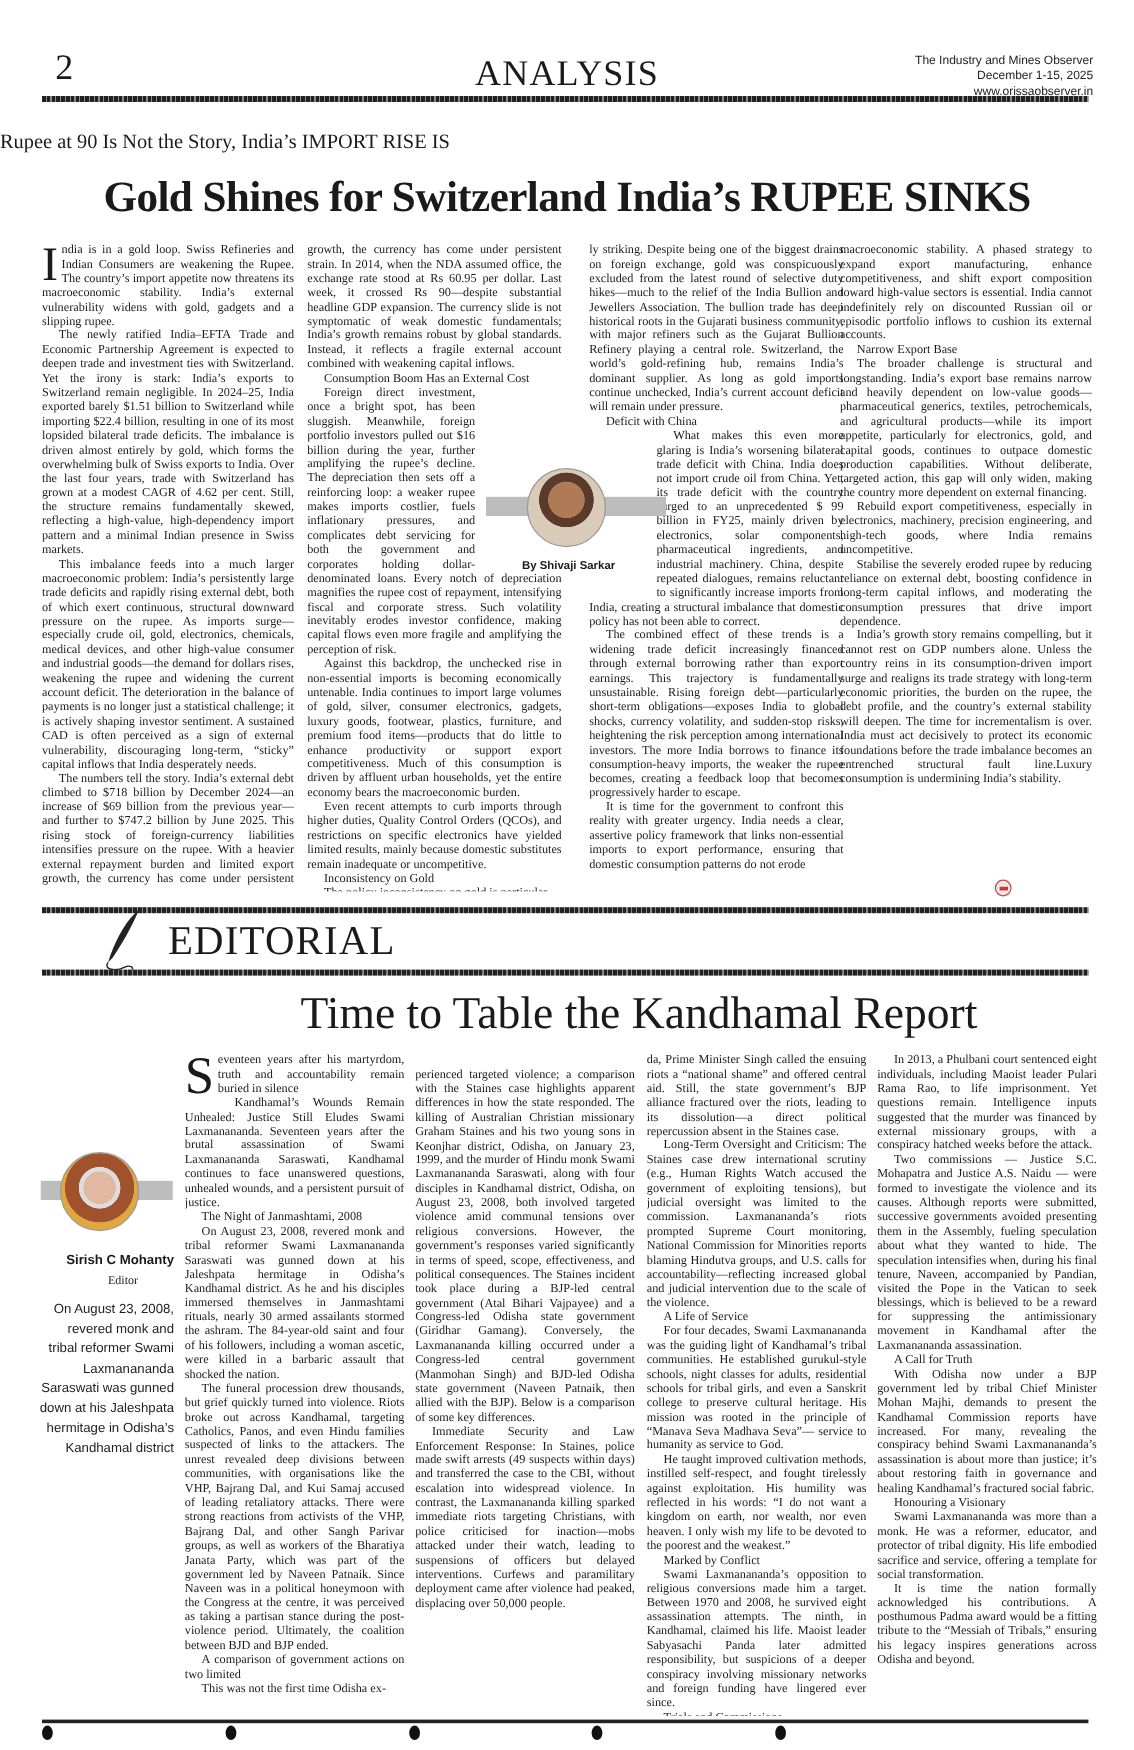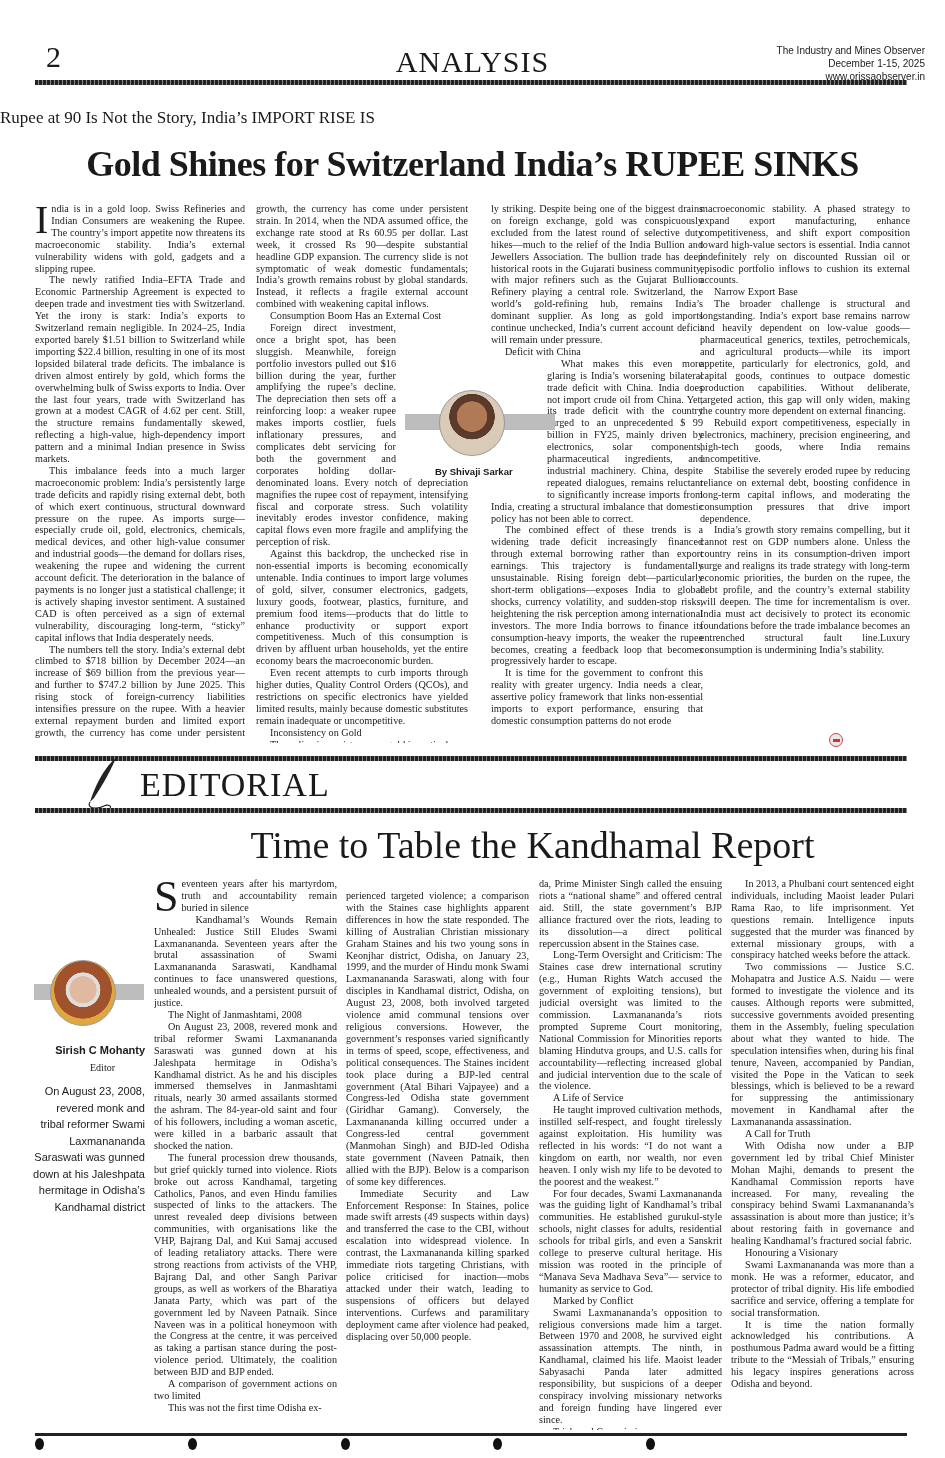--- a/index.html
+++ b/index.html
@@ -4,21 +4,21 @@
 <style>
   * { box-sizing: border-box; margin: 0; padding: 0; }
   html, body { width: 945px; height: 1458px; background: #ffffff; overflow: hidden; }
   body { position: relative; font-family: "Liberation Serif", "DejaVu Serif", serif; color: #1a1a1a; }
 
   .abs { position: absolute; }
 
   
   .page-num { left: 46px; top: 40px; font-size: 30px; line-height: 34px; }
   .section-title { left: 0; width: 945px; top: 46px; text-align: center; font-size: 30px; line-height: 32px; letter-spacing: 1px; }
-  .pub-info { right: 20px; top: 44px; text-align: right; font-family: "Liberation Sans", "DejaVu Sans", sans-serif; font-size: 10px; line-height: 13px; color: #222; }
+  .pub-info { right: 34px; top: 44px; text-align: right; font-family: "Liberation Sans", "DejaVu Sans", sans-serif; font-size: 10px; line-height: 13px; color: #222; }
   .dotted-rule { left: 35px; width: 872px; height: 5px; background: repeating-linear-gradient(90deg, #222 0 3px, #888 3px 4px); }
   .rule1 { top: 80px; }
   .rule2 { top: 756px; }
   .rule3 { top: 808px; }
   .solid-rule { left: 35px; width: 872px; height: 3px; background: #222; top: 1433px; }
 
   .kicker { left: 0; width: 945px; top: 108px; font-size: 17px; line-height: 20px; }
   .headline { left: 0; width: 945px; top: 144px; text-align: center; font-size: 36px; font-weight: bold; line-height: 40px; letter-spacing: -0.5px; }
 
   
@@ -161,22 +161,22 @@
 
 <div class="abs ed-col e2" style="height:552px;overflow:hidden;margin-top:12px;">
   <p style="text-indent:0;">perienced targeted violence; a comparison with the Staines case highlights apparent differences in how the state responded. The killing of Australian Christian missionary Graham Staines and his two young sons in Keonjhar district, Odisha, on January 23, 1999, and the murder of Hindu monk Swami Laxmanananda Saraswati, along with four disciples in Kandhamal district, Odisha, on August 23, 2008, both involved targeted violence amid communal tensions over religious conversions. However, the government’s responses varied significantly in terms of speed, scope, effectiveness, and political consequences. The Staines incident took place during a BJP-led central government (Atal Bihari Vajpayee) and a Congress-led Odisha state government (Giridhar Gamang). Conversely, the Laxmanananda killing occurred under a Congress-led central government (Manmohan Singh) and BJD-led Odisha state government (Naveen Patnaik, then allied with the BJP). Below is a comparison of some key differences.</p>
   <p>Immediate Security and Law Enforcement Response: In Staines, police made swift arrests (49 suspects within days) and transferred the case to the CBI, without escalation into widespread violence. In contrast, the Laxmanananda killing sparked immediate riots targeting Christians, with police criticised for inaction—mobs attacked under their watch, leading to suspensions of officers but delayed interventions. Curfews and paramilitary deployment came after violence had peaked, displacing over 50,000 people.</p>
 </div>
 
 <div class="abs ed-col e3" style="height:552px;overflow:hidden;">
   <p style="text-indent:0;">da, Prime Minister Singh called the ensuing riots a “national shame” and offered central aid. Still, the state government’s BJP alliance fractured over the riots, leading to its dissolution—a direct political repercussion absent in the Staines case.</p>
   <p>Long-Term Oversight and Criticism: The Staines case drew international scrutiny (e.g., Human Rights Watch accused the government of exploiting tensions), but judicial oversight was limited to the commission. Laxmanananda’s riots prompted Supreme Court monitoring, National Commission for Minorities reports blaming Hindutva groups, and U.S. calls for accountability—reflecting increased global and judicial intervention due to the scale of the violence.</p>
   <p>A Life of Service</p>
+  <p>For four decades, Swami Laxmanananda was the guiding light of Kandhamal’s tribal communities. He established gurukul-style schools, night classes for adults, residential schools for tribal girls, and even a Sanskrit college to preserve cultural heritage. His mission was rooted in the principle of “Manava Seva Madhava Seva”— service to humanity as service to God.</p>
   <p>He taught improved cultivation methods, instilled self-respect, and fought tirelessly against exploitation. His humility was reflected in his words: “I do not want a kingdom on earth, nor wealth, nor even heaven. I only wish my life to be devoted to the poorest and the weakest.”</p>
-  <p>For four decades, Swami Laxmanananda was the guiding light of Kandhamal’s tribal communities. He established gurukul-style schools, night classes for adults, residential schools for tribal girls, and even a Sanskrit college to preserve cultural heritage. His mission was rooted in the principle of “Manava Seva Madhava Seva”— service to humanity as service to God.</p>
   <p>Marked by Conflict</p>
   <p>Swami Laxmanananda’s opposition to religious conversions made him a target. Between 1970 and 2008, he survived eight assassination attempts. The ninth, in Kandhamal, claimed his life. Maoist leader Sabyasachi Panda later admitted responsibility, but suspicions of a deeper conspiracy involving missionary networks and foreign funding have lingered ever since.</p>
   <p>Trials and Commissions</p>
 </div>
 
 <div class="abs ed-col e4" style="height:552px;overflow:hidden;">
   <p>In 2013, a Phulbani court sentenced eight individuals, including Maoist leader Pulari Rama Rao, to life imprisonment. Yet questions remain. Intelligence inputs suggested that the murder was financed by external missionary groups, with a conspiracy hatched weeks before the attack.</p>
   <p>Two commissions — Justice S.C. Mohapatra and Justice A.S. Naidu — were formed to investigate the violence and its causes. Although reports were submitted, successive governments avoided presenting them in the Assembly, fueling speculation about what they wanted to hide. The speculation intensifies when, during his final tenure, Naveen, accompanied by Pandian, visited the Pope in the Vatican to seek blessings, which is believed to be a reward for suppressing the antimissionary movement in Kandhamal after the Laxmanananda assassination.</p>
   <p>A Call for Truth</p>
   <p>With Odisha now under a BJP government led by tribal Chief Minister Mohan Majhi, demands to present the Kandhamal Commission reports have increased. For many, revealing the conspiracy behind Swami Laxmanananda’s assassination is about more than justice; it’s about restoring faith in governance and healing Kandhamal’s fractured social fabric.</p>

